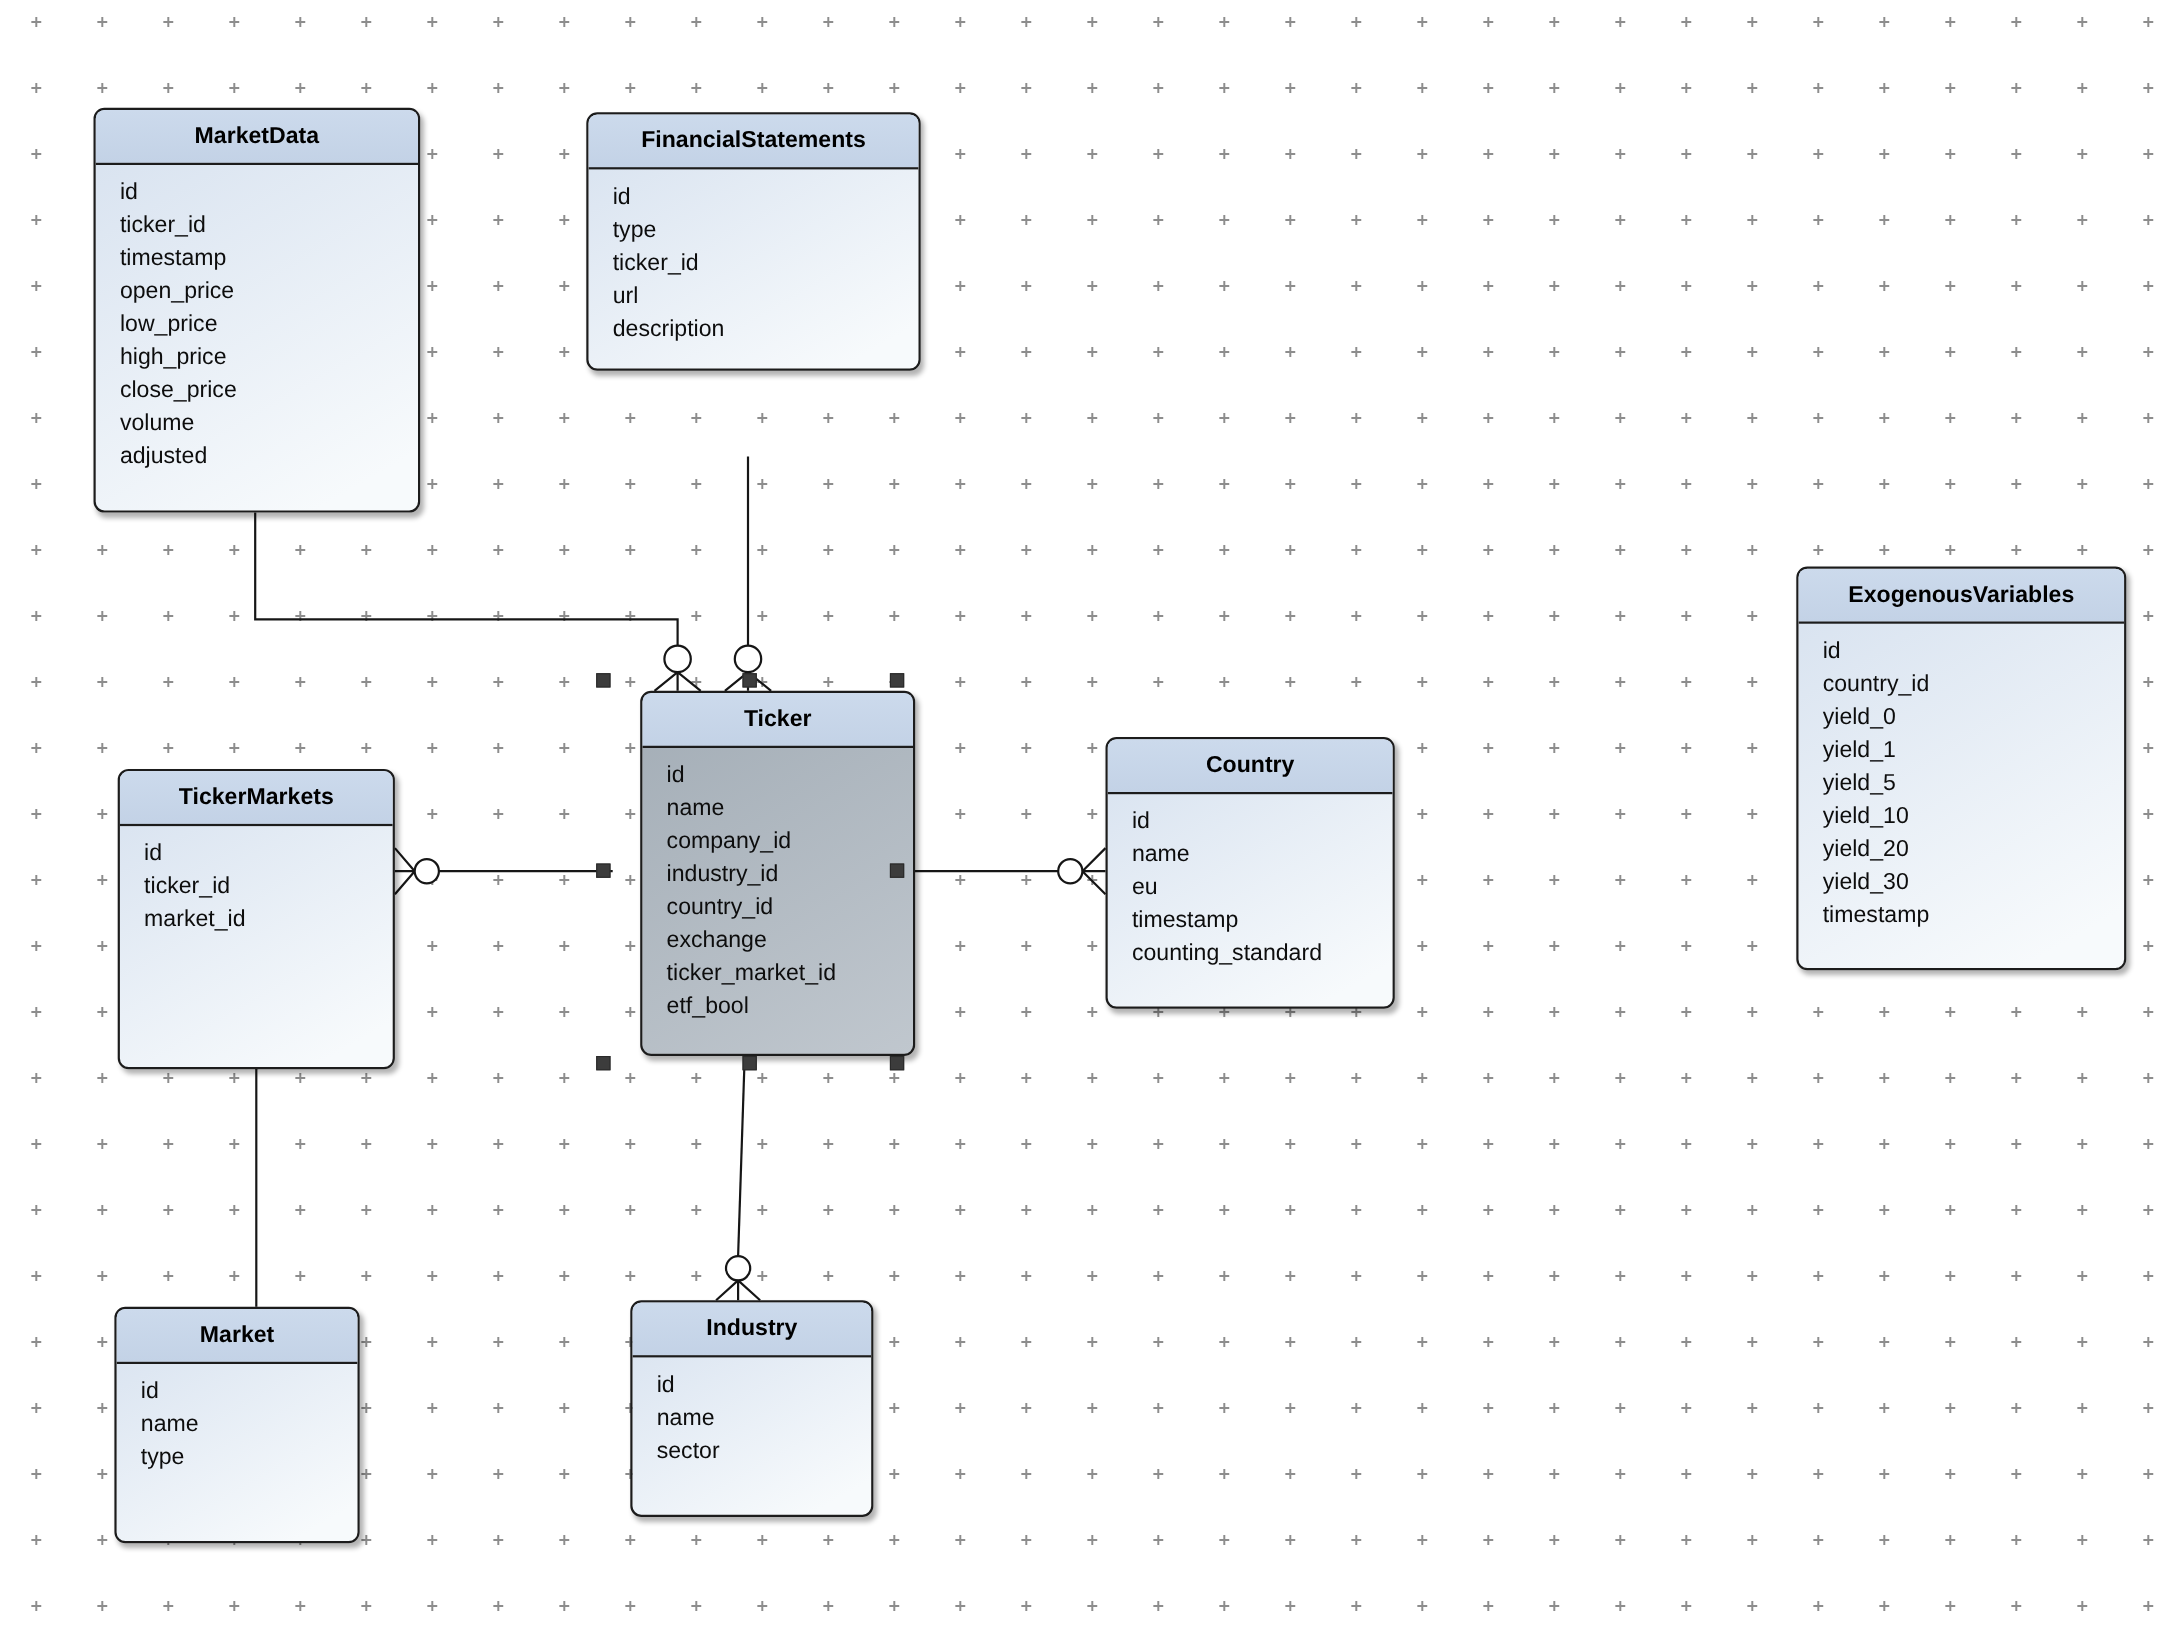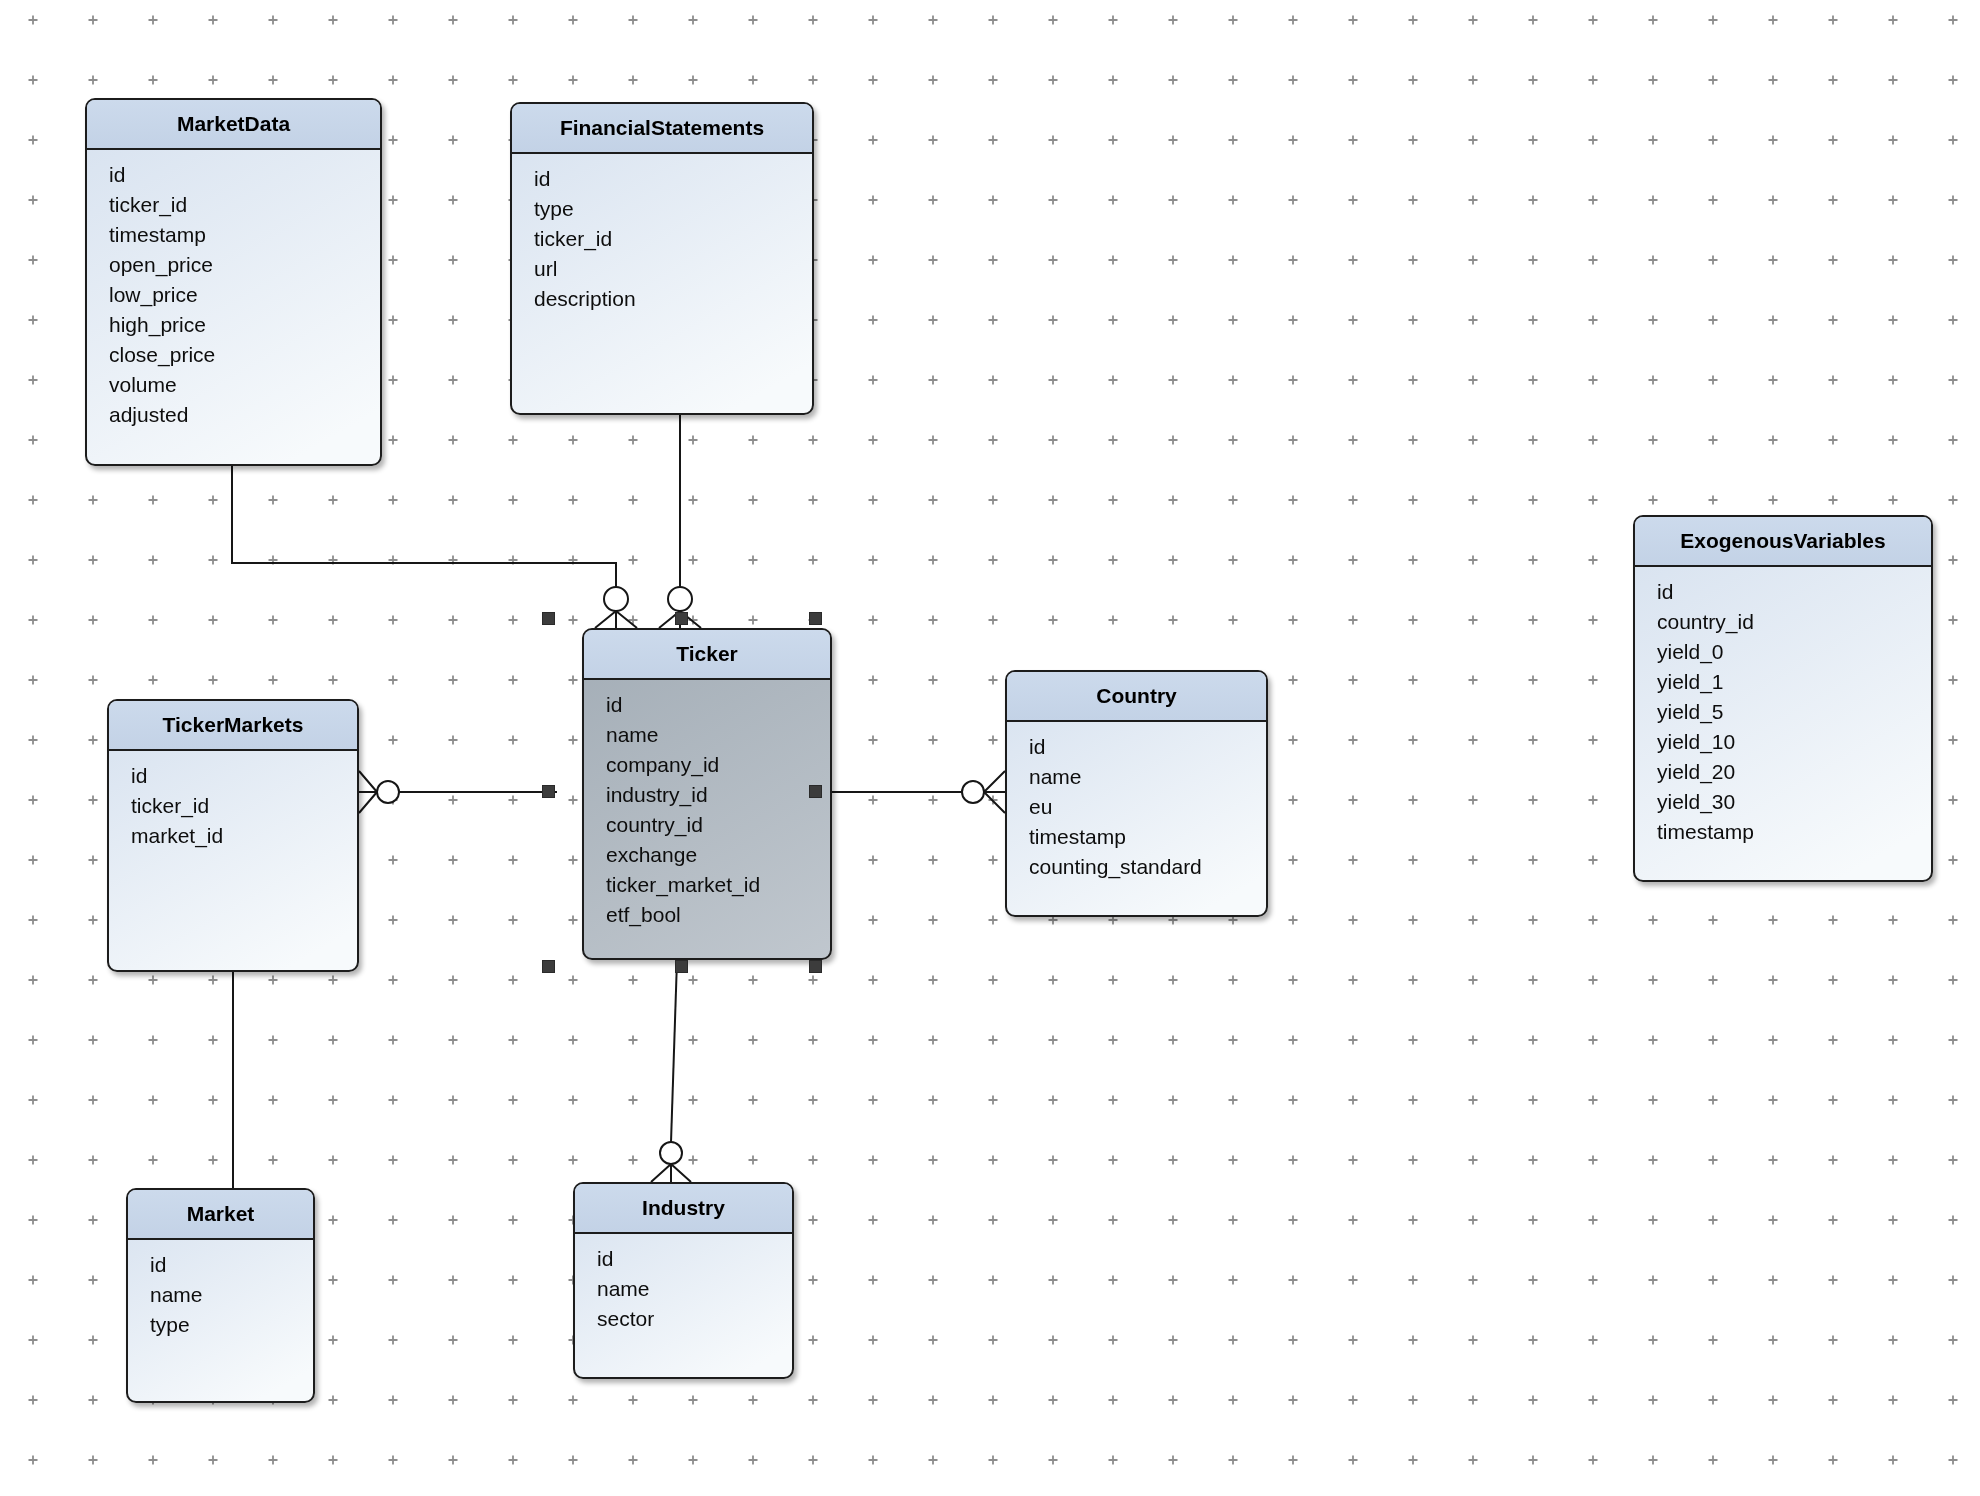--- a/index.html
+++ b/index.html
@@ -100,21 +100,21 @@
         <div class="field">timestamp</div>
         <div class="field">open_price</div>
         <div class="field">low_price</div>
         <div class="field">high_price</div>
         <div class="field">close_price</div>
         <div class="field">volume</div>
         <div class="field">adjusted</div>
       </div>
   </div>
 
-  <div class="entity" style="left:510px;top:102px;width:304px;height:313px;">
+  <div class="entity" style="left:533px;top:102px;width:304px;height:235px;">
     <div class="entity-header">FinancialStatements</div>
     <div class="entity-body">
         <div class="field">id</div>
         <div class="field">type</div>
         <div class="field">ticker_id</div>
         <div class="field">url</div>
         <div class="field">description</div>
       </div>
   </div>
 
@@ -160,21 +160,21 @@
         <div class="field">yield_0</div>
         <div class="field">yield_1</div>
         <div class="field">yield_5</div>
         <div class="field">yield_10</div>
         <div class="field">yield_20</div>
         <div class="field">yield_30</div>
         <div class="field">timestamp</div>
       </div>
   </div>
 
-  <div class="entity" style="left:126px;top:1188px;width:189px;height:215px;">
+  <div class="entity" style="left:104px;top:1188px;width:223px;height:215px;">
     <div class="entity-header">Market</div>
     <div class="entity-body">
         <div class="field">id</div>
         <div class="field">name</div>
         <div class="field">type</div>
       </div>
   </div>
 
   <div class="entity" style="left:573px;top:1182px;width:221px;height:197px;">
     <div class="entity-header">Industry</div>

